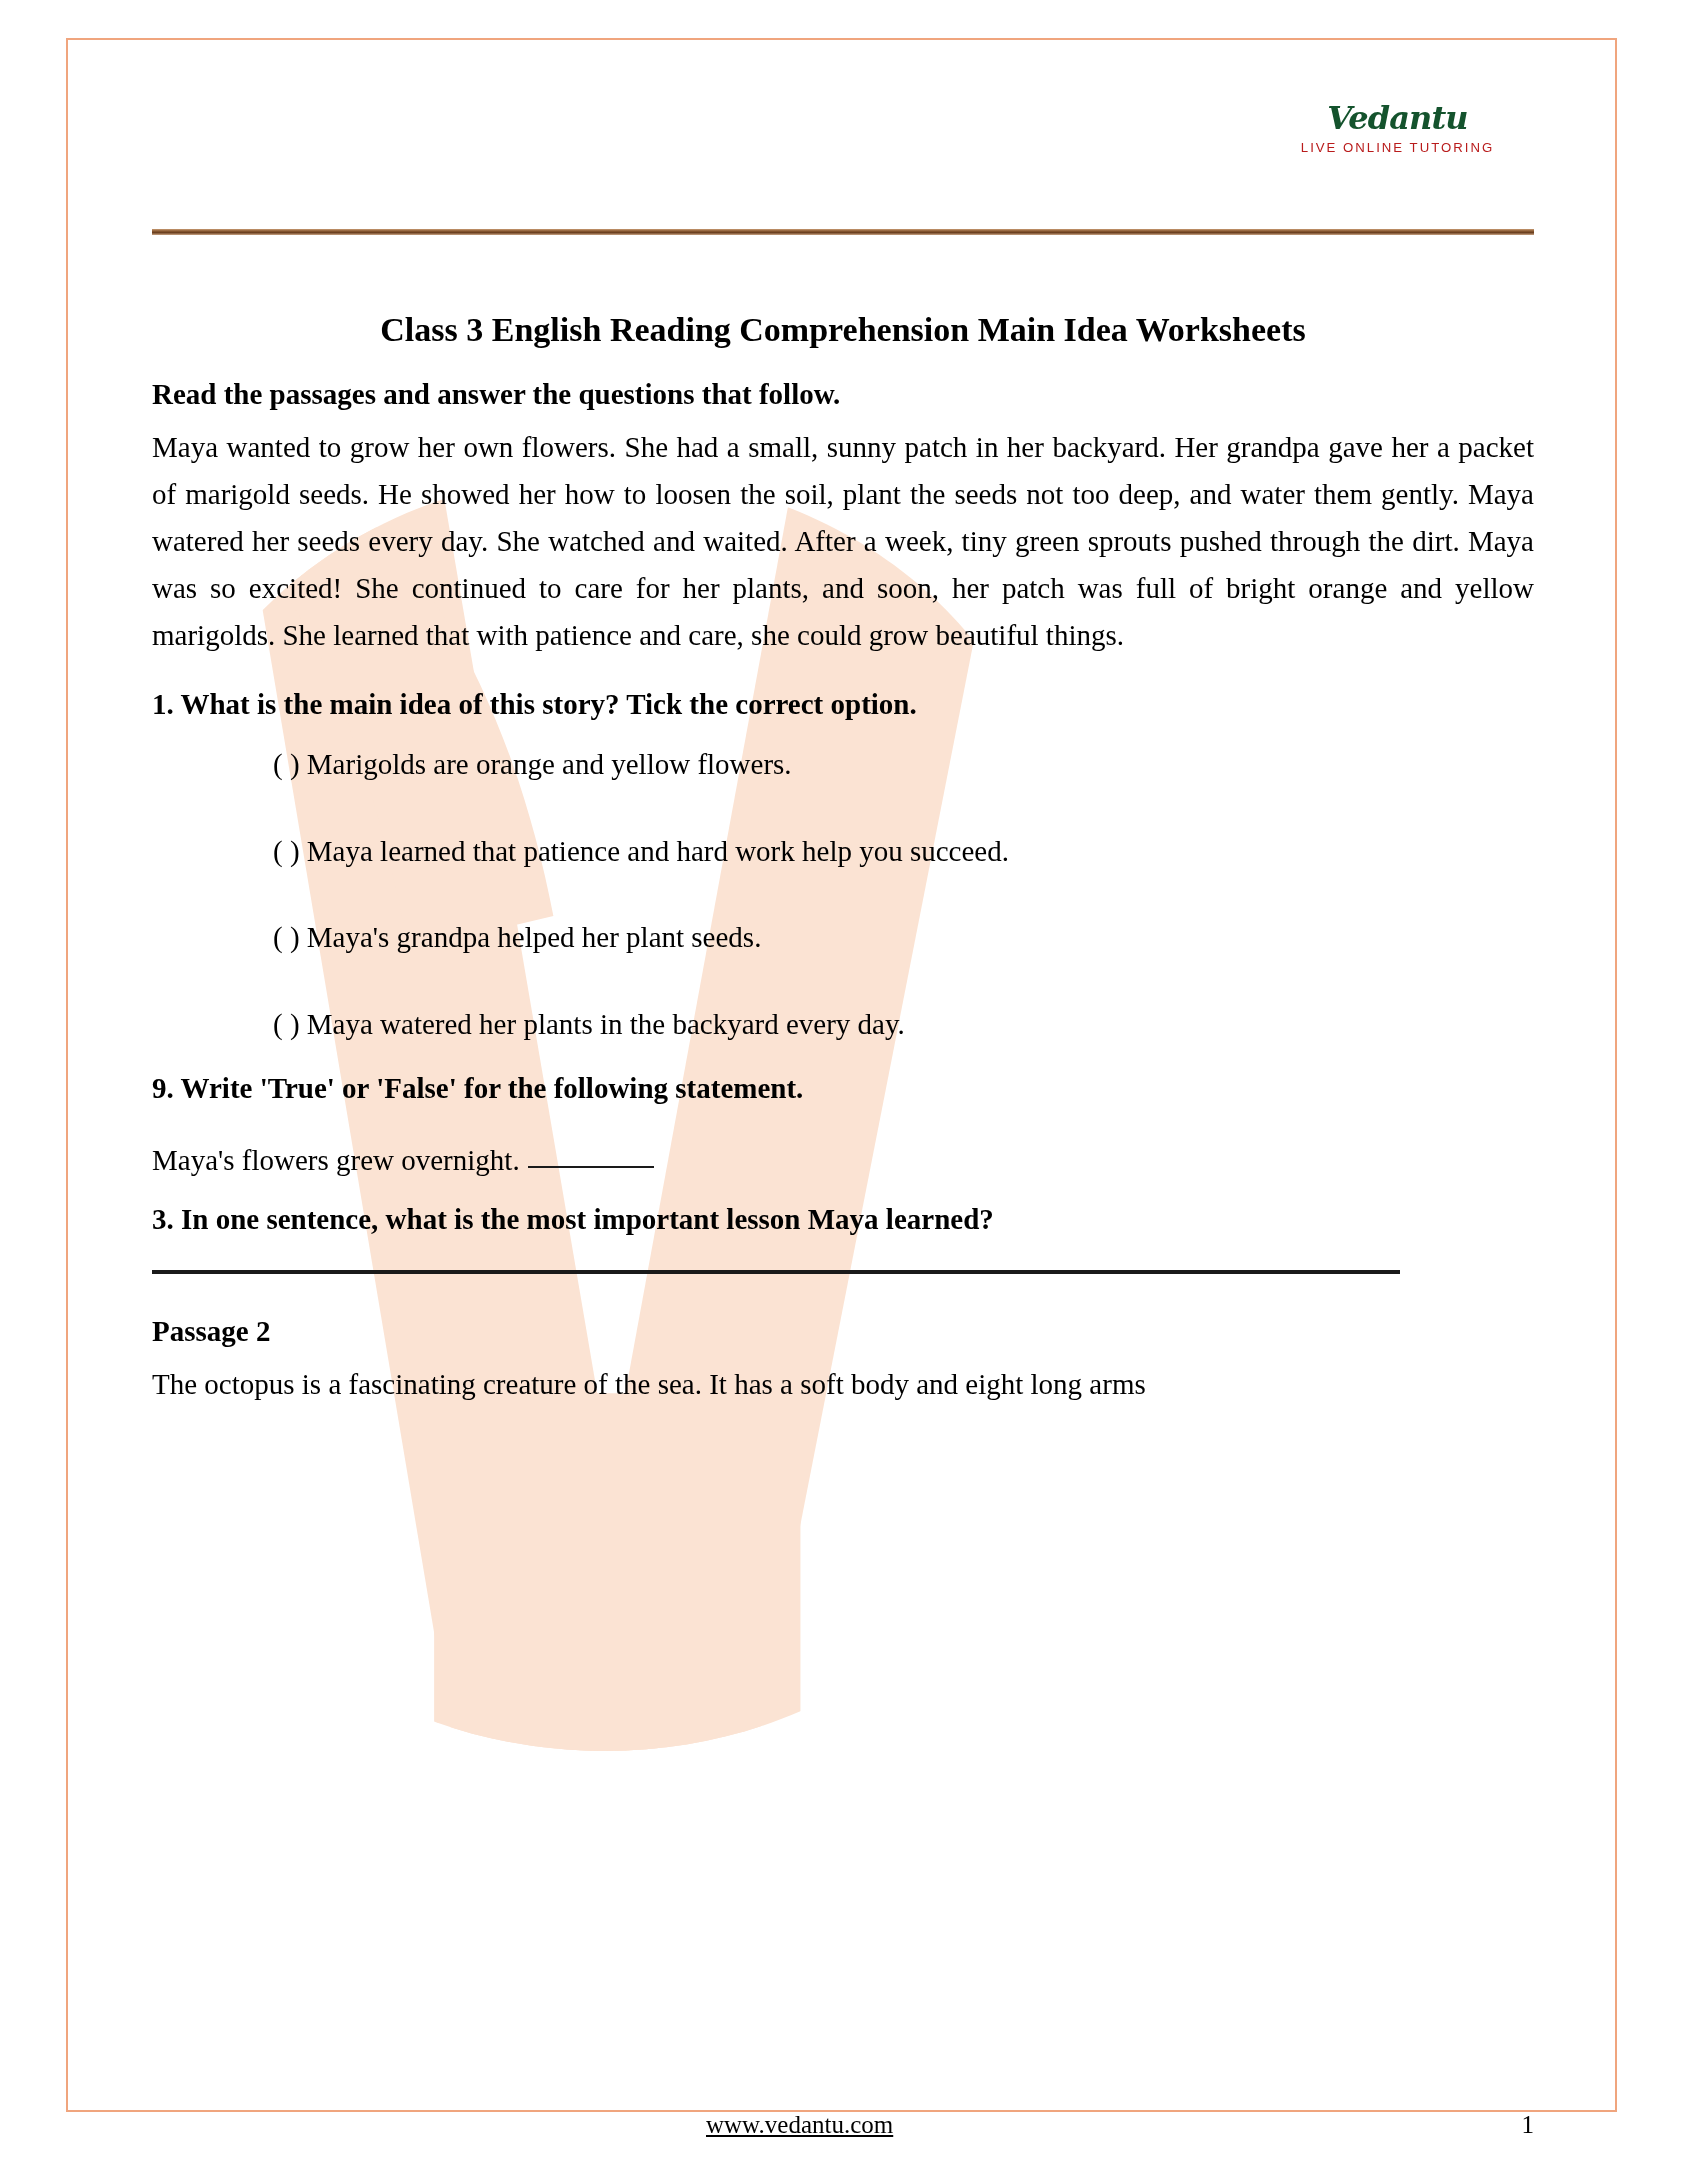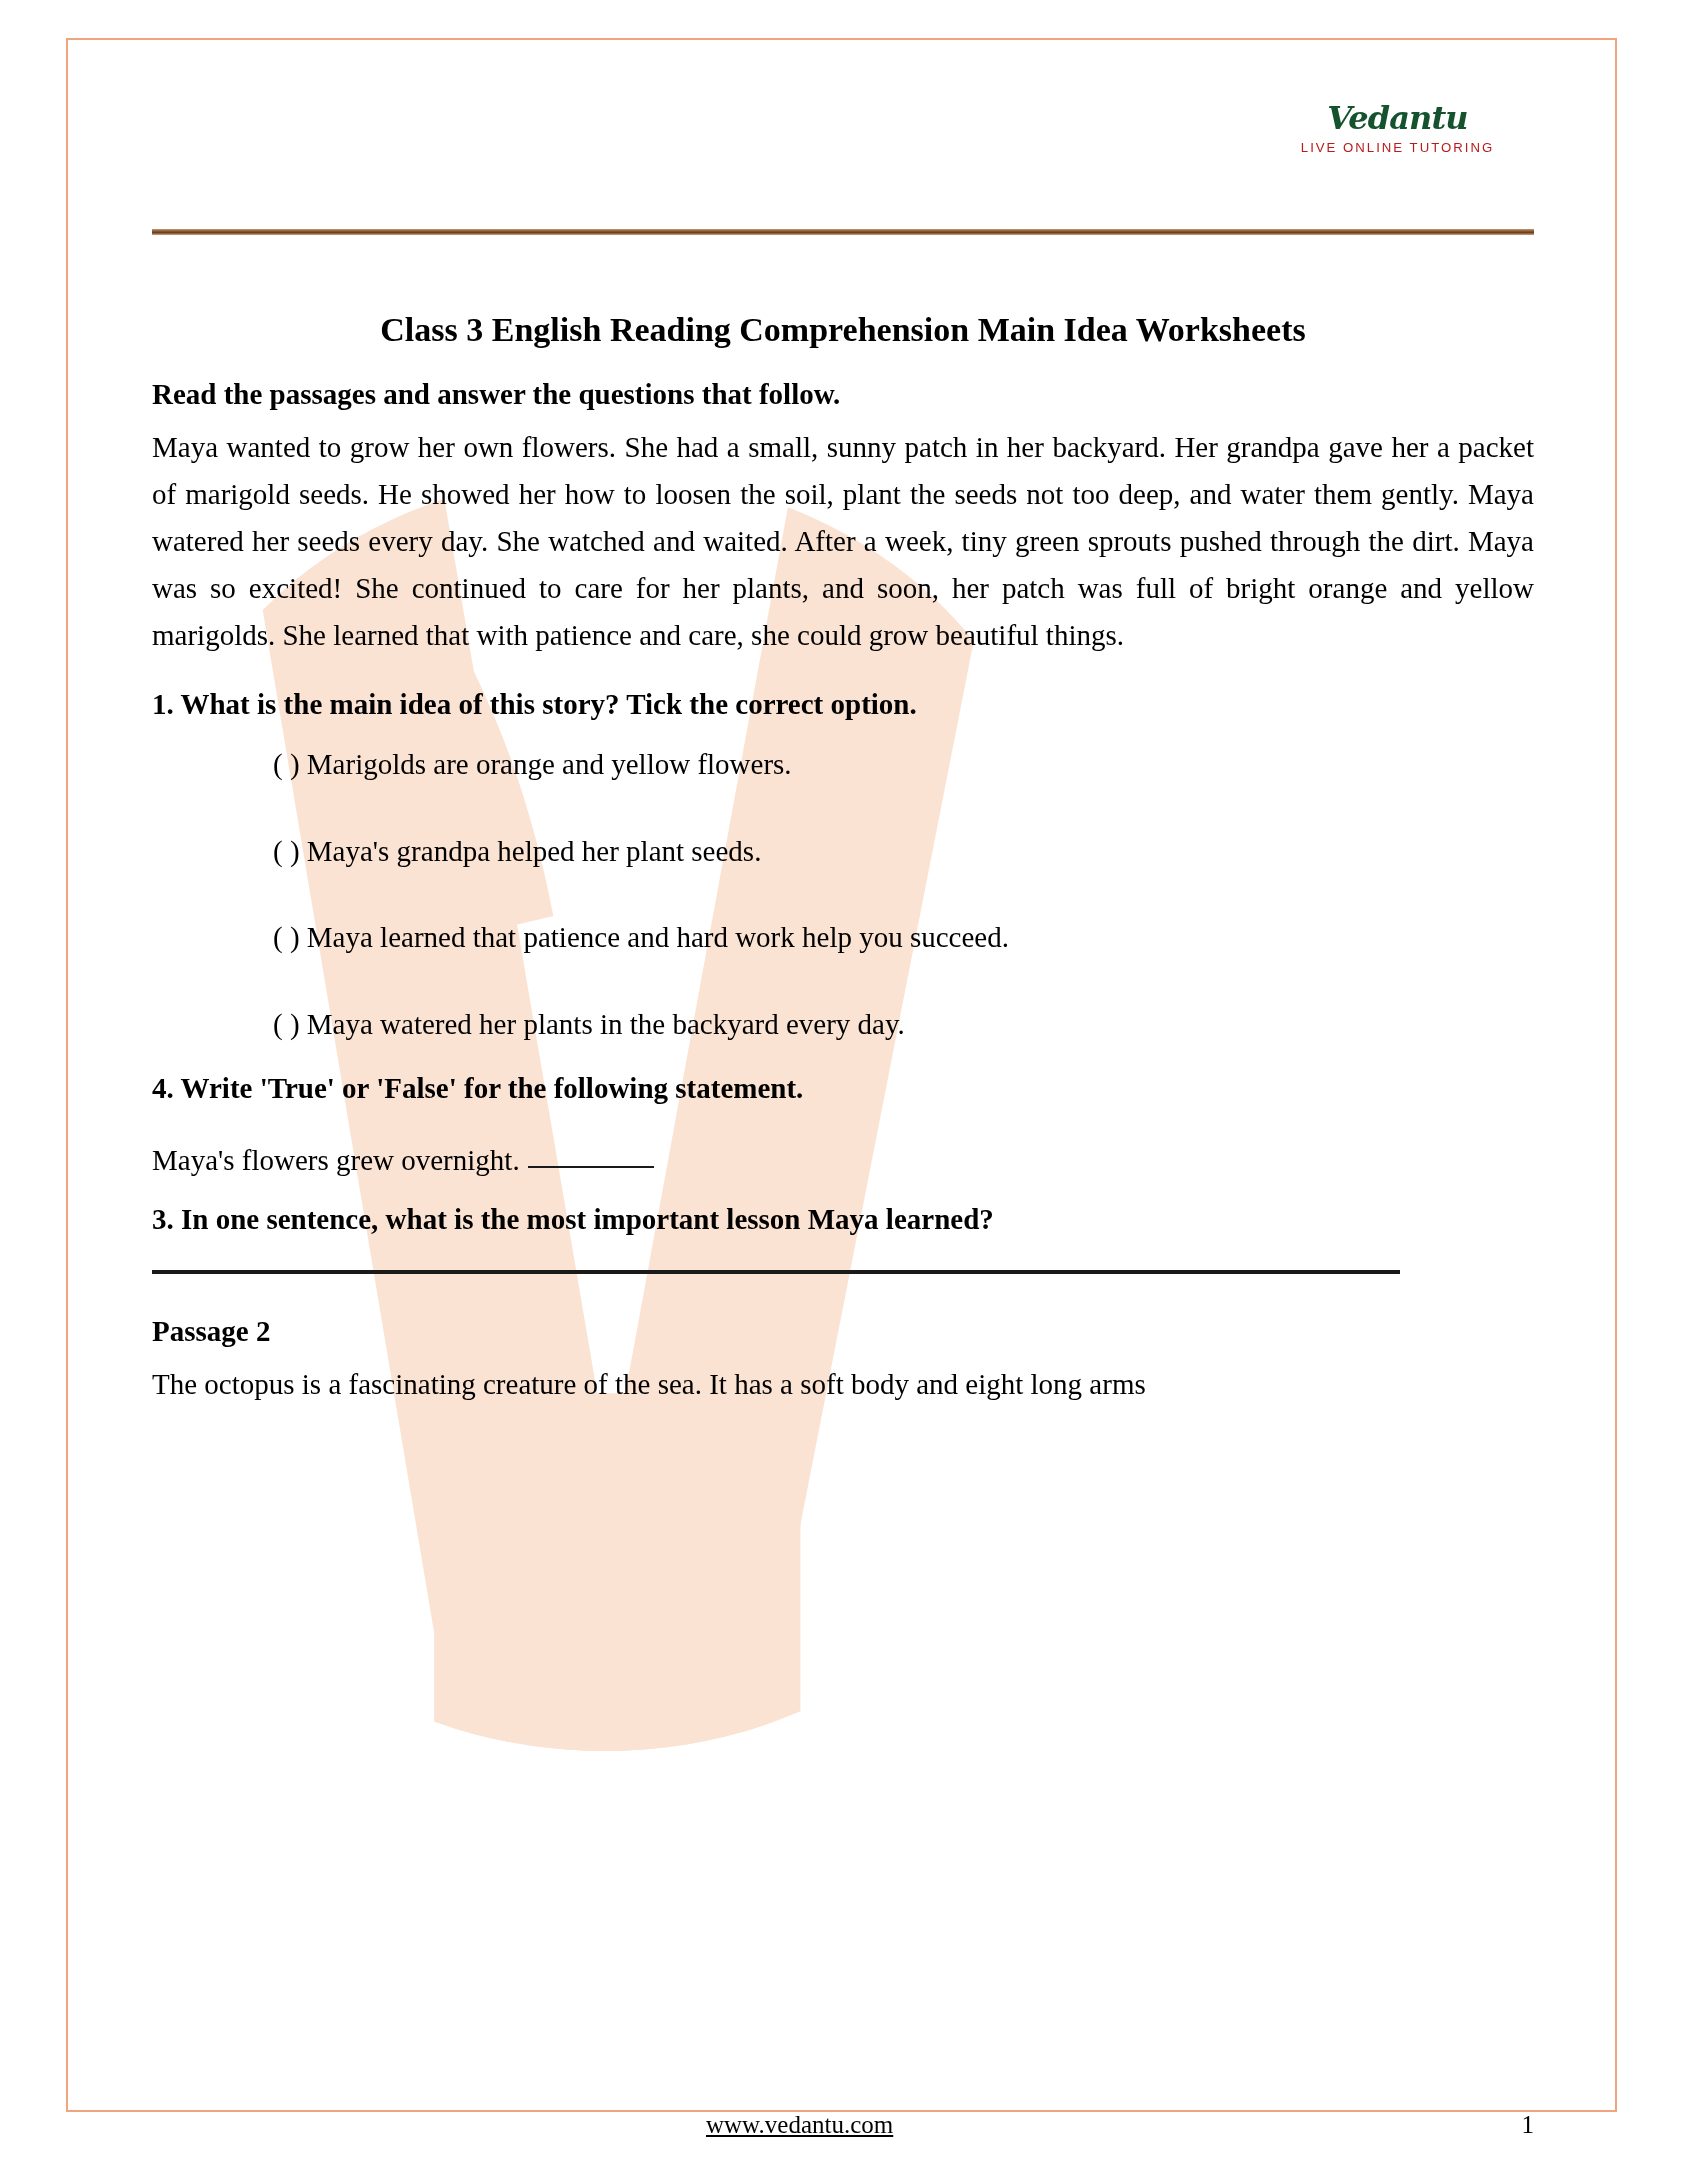--- a/index.html
+++ b/index.html
@@ -216,26 +216,26 @@
 
   <h1 class="doc-title">Class 3 English Reading Comprehension Main Idea Worksheets</h1>
 
   <div class="instruction">Read the passages and answer the questions that follow.</div>
 
   <p class="passage-body">Maya wanted to grow her own flowers. She had a small, sunny patch in her backyard. Her grandpa gave her a packet of marigold seeds. He showed her how to loosen the soil, plant the seeds not too deep, and water them gently. Maya watered her seeds every day. She watched and waited. After a week, tiny green sprouts pushed through the dirt. Maya was so excited! She continued to care for her plants, and soon, her patch was full of bright orange and yellow marigolds. She learned that with patience and care, she could grow beautiful things.</p>
 
   <div class="question">1. What is the main idea of this story? Tick the correct option.</div>
   <div class="options">
     <div class="option">( ) Marigolds are orange and yellow flowers.</div>
+    <div class="option">( ) Maya learned that patience and hard work help you succeed.</div>
     <div class="option">( ) Maya's grandpa helped her plant seeds.</div>
-    <div class="option">( ) Maya learned that patience and hard work help you succeed.</div>
     <div class="option">( ) Maya watered her plants in the backyard every day.</div>
   </div>
 
-  <div class="question">4. Write 'True' or 'False' for the following statement.</div>
+  <div class="question">9. Write 'True' or 'False' for the following statement.</div>
   <div class="tf-statement"><span>Maya's flowers grew overnight.</span><span class="blank-short"></span></div>
 
   <div class="question">3. In one sentence, what is the most important lesson Maya learned?</div>
   <div class="answer-rule"></div>
 
   <div class="passage2-label">Passage 2</div>
   <p class="passage2-body">The octopus is a fascinating creature of the sea. It has a soft body and eight long arms</p>
 
 </div>
 

